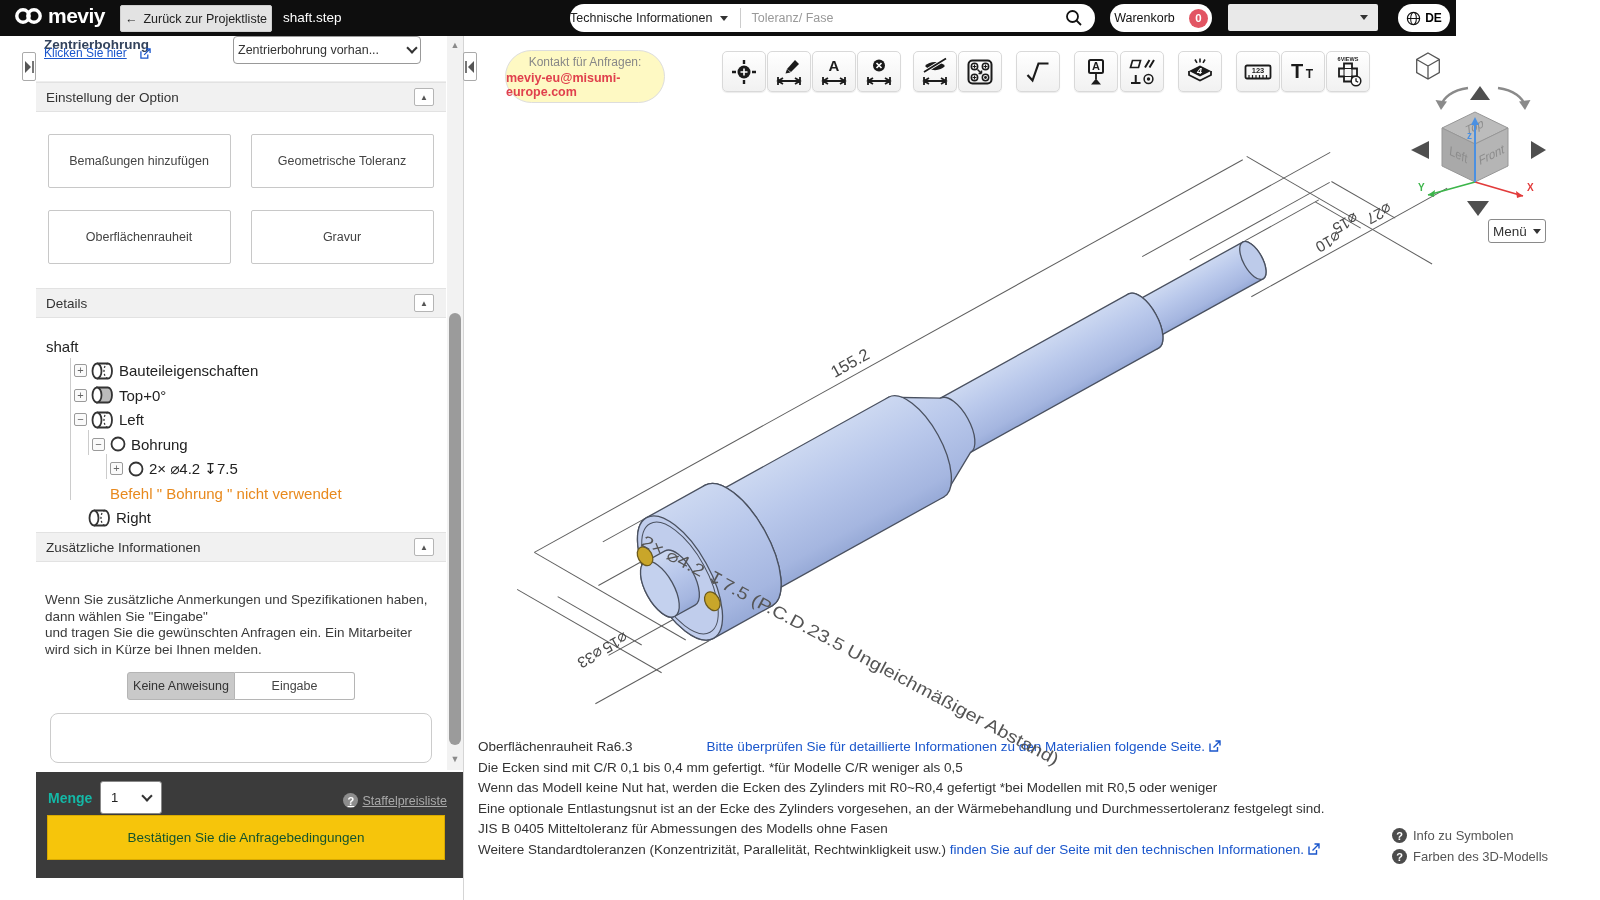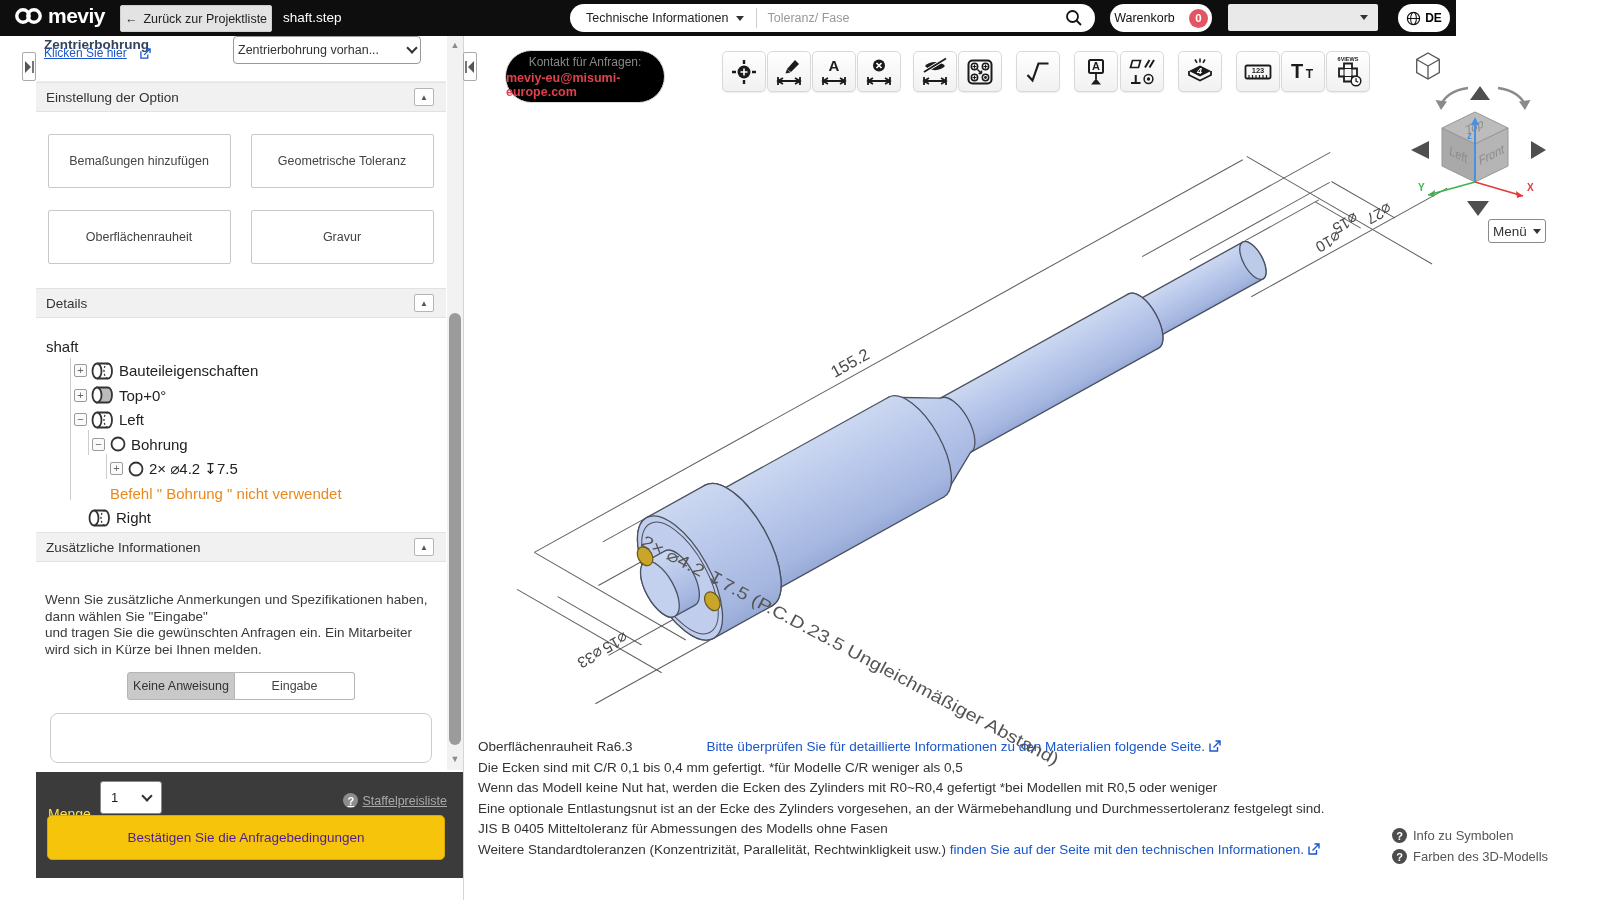--- a/index.html
+++ b/index.html
@@ -9,21 +9,21 @@
   
   .topbar { position:absolute; left:0; top:0; width:1456px; height:36px; background:#0e0e0e; z-index:50; }
   .brand { position:absolute; left:14px; top:4px; display:flex; align-items:center; gap:4px; color:#fff; }
   .brand-name { font-size:21px; font-weight:bold; letter-spacing:-0.5px; }
   .back-btn { position:absolute; left:120px; top:5px; width:152px; height:27px; background:#e3e3e3;
     border:1px solid #cfcfcf; border-radius:2px; font-size:12.5px; color:#222; display:flex;
     align-items:center; justify-content:center; gap:6px; cursor:pointer; }
   .file-name { position:absolute; left:283px; top:10px; color:#fff; font-size:13.5px; }
   .search-pill { position:absolute; left:570px; top:4px; width:525px; height:28px; background:#fff;
     border-radius:14px; display:flex; align-items:center; }
-  .search-cat { font-size:12.5px; color:#222; padding-left:16px; display:flex; align-items:center; gap:8px; cursor:pointer; }
+  .search-cat { font-size:12.5px; color:#222; padding-left:0; display:flex; align-items:center; gap:8px; cursor:pointer; }
   .tri-down { width:0; height:0; border-left:4px solid transparent; border-right:4px solid transparent; border-top:5px solid #333; }
   .search-div { width:1px; height:20px; background:#ccc; margin:0 10px 0 12px; }
   .search-input { border:none; outline:none; font-size:12.5px; color:#333; flex:1; background:transparent; }
   .search-input::placeholder { color:#999; }
   .cart-pill { position:absolute; left:1110px; top:4px; width:102px; height:28px; background:#fff; border-radius:14px;
     display:flex; align-items:center; justify-content:center; gap:14px; font-size:12.5px; color:#111; cursor:pointer; }
   .cart-badge { width:19px; height:19px; border-radius:50%; background:#e25563; color:#fff; font-size:11.5px;
     font-weight:bold; display:flex; align-items:center; justify-content:center; }
   .top-select { position:absolute; left:1228px; top:4px; width:150px; height:27px; background:#e9e9e9;
     border-radius:2px; cursor:pointer; }
@@ -57,44 +57,44 @@
   .tline { position:absolute; background:#ccc; }
   .warn { color:#e8891d; }
   .add-text { padding:30px 18px 0 9px; font-size:13.5px; color:#3a3a3a; line-height:16.5px; }
   .toggle-row { display:flex; justify-content:center; margin-top:14px; }
   .tg { height:28px; border:1px solid #b5b5b5; font-size:12.5px; display:flex; align-items:center;
     justify-content:center; cursor:pointer; }
   .tg-off { width:108px; background:#c9c9c9; color:#333; border-radius:3px 0 0 3px; }
   .tg-on { width:120px; background:#fff; color:#444; border-radius:0 3px 3px 0; border-left:none; }
   .free-text { margin:13px auto 0; width:382px; height:50px; border:1px solid #ccc; border-radius:8px; background:#fff; }
   .side-footer { position:absolute; left:36px; top:772px; width:427px; height:106px; background:#3b3b3b; z-index:20; }
-  .menge-label { position:absolute; left:12px; top:18px; color:#fde047; font-size:14px; font-weight:normal;margin-top:16px; }
+  .menge-label { position:absolute; left:12px; top:18px; color:#14b8a6; font-size:14px; font-weight:bold; }
   .menge-select { position:absolute; left:64px; top:9px; width:62px; height:33px; background:#fff; border:1px solid #888;
     border-radius:3px; font-size:13px; color:#222; display:flex; align-items:center; padding:0 10px;
     justify-content:space-between; cursor:pointer; }
   .staffel { position:absolute; right:16px; top:21px; color:#a9a9a9; font-size:12.5px; display:flex; gap:4px;
     align-items:center; cursor:pointer; }
   .staffel span { text-decoration:underline; }
   .qmark { width:15px; height:15px; border-radius:50%; background:#8d8d8d; color:#fff; font-size:11px; font-weight:bold;
     display:flex; align-items:center; justify-content:center; }
   .confirm-btn { position:absolute; left:11px; top:43px; width:398px; height:45px; background:#f6c50b;
-    border:1px solid #d8a900; border-radius:5px; font-size:13.5px; color:#4c1d95; display:flex; align-items:center;
+    border:1px solid #d8a900; border-radius:0; font-size:13.5px; color:#14532d; display:flex; align-items:center;
     justify-content:center; cursor:pointer; }
 
   
   .sb-scroll { position:absolute; left:447px; top:36px; width:16px; height:734px; background:#f2f2f2; z-index:15; }
   .sb-arrow { position:absolute; left:3px; width:10px; height:10px; color:#8a8a8a; font-size:9px; line-height:10px; text-align:center; }
   .sb-thumb { position:absolute; left:2px; top:277px; width:12px; height:432px; background:#9b9b9b; border-radius:6px; }
   .divider { position:absolute; left:463px; top:36px; width:1px; height:864px; background:#d5d5d5; }
   .handle { position:absolute; width:14px; height:29px; background:#fff; border:1px solid #aaa; border-radius:2px;
     display:flex; align-items:center; justify-content:center; cursor:pointer; z-index:30; }
 
   
   .contact-pill { position:absolute; left:505px; top:50px; width:160px; height:53px; border:1px solid #ddd;
-    border-radius:27px; display:flex; flex-direction:column; align-items:center; justify-content:center; background:#000000; }
+    border-radius:27px; display:flex; flex-direction:column; align-items:center; justify-content:center; background:#fef9c3; }
   .contact-l1 { font-size:12px; color:#888; }
   .contact-l2 { font-size:12.5px; color:#e0404d; font-weight:bold; margin-top:2px; }
   .tool { position:absolute; top:51px; width:44px; height:41px; background:linear-gradient(#ffffff,#f1f1f1);
     border:1px solid #d9d9d9; border-radius:5px; box-shadow:0 1px 1px rgba(0,0,0,.08);
     display:flex; align-items:center; justify-content:center; cursor:pointer; }
   .model-svg { position:absolute; left:463px; top:36px; pointer-events:none; z-index:5; }
   .view-svg { position:absolute; left:1390px; top:45px; z-index:6; }
   .menu-btn { position:absolute; left:1488px; top:219px; width:58px; height:24px; background:#fff; border:1px solid #8a8a8a;
     border-radius:3px; font-size:13.5px; color:#333; display:flex; align-items:center; justify-content:center; gap:6px; cursor:pointer; }
   .notes { position:absolute; left:478px; top:737px; font-size:13.5px; color:#333; line-height:20.6px; z-index:4; }

